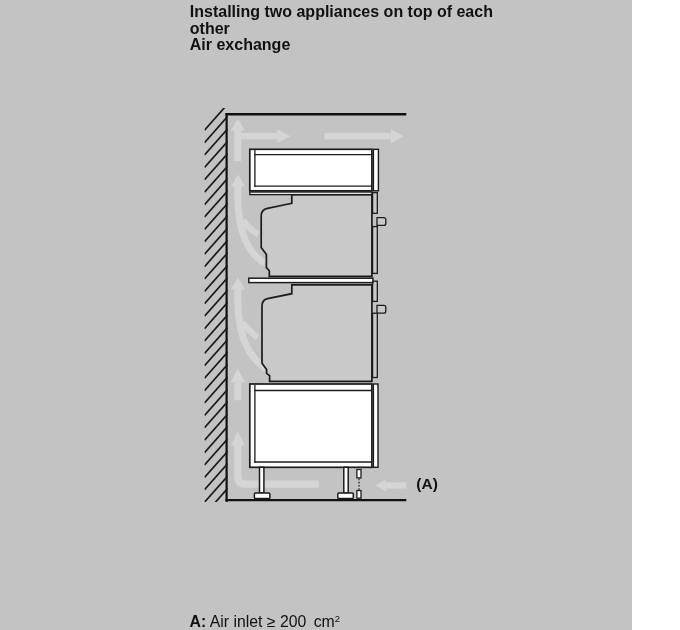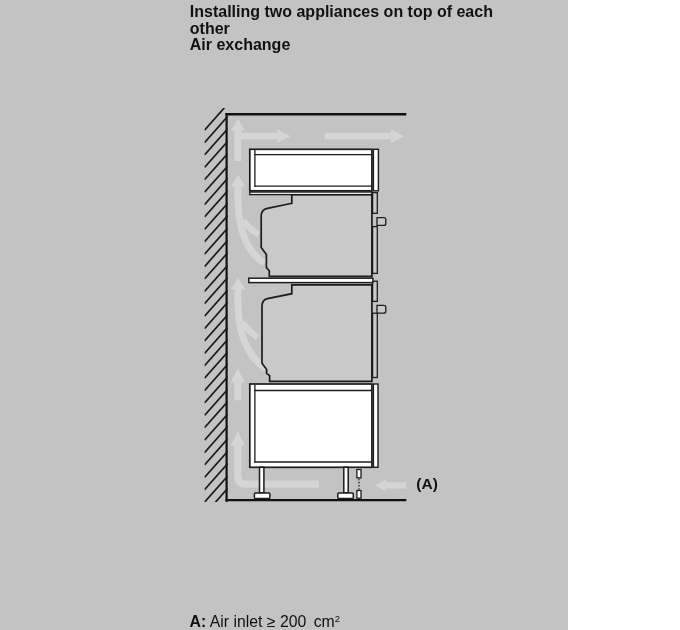--- a/index.html
+++ b/index.html
@@ -1,16 +1,16 @@
 <!DOCTYPE html>
 <html><head>
 <meta charset="utf-8">
 <style>
   html,body{margin:0;padding:0;background:#ffffff;}
-  #page{position:relative;width:568px;height:630px;background:#fdba74;overflow:hidden;filter:grayscale(100%);
+  #page{position:relative;width:632px;height:630px;background:#fdba74;overflow:hidden;filter:grayscale(100%);
         font-family:"Liberation Sans", sans-serif;}
 </style>
 </head>
 <body>
 <div id="page">
 <svg width="680" height="630" viewBox="0 0 680 630">
 
   <g fill="#d5d5d5" stroke="none">
 
     <rect x="234.3" y="128.5" width="7" height="32.5"></rect>

